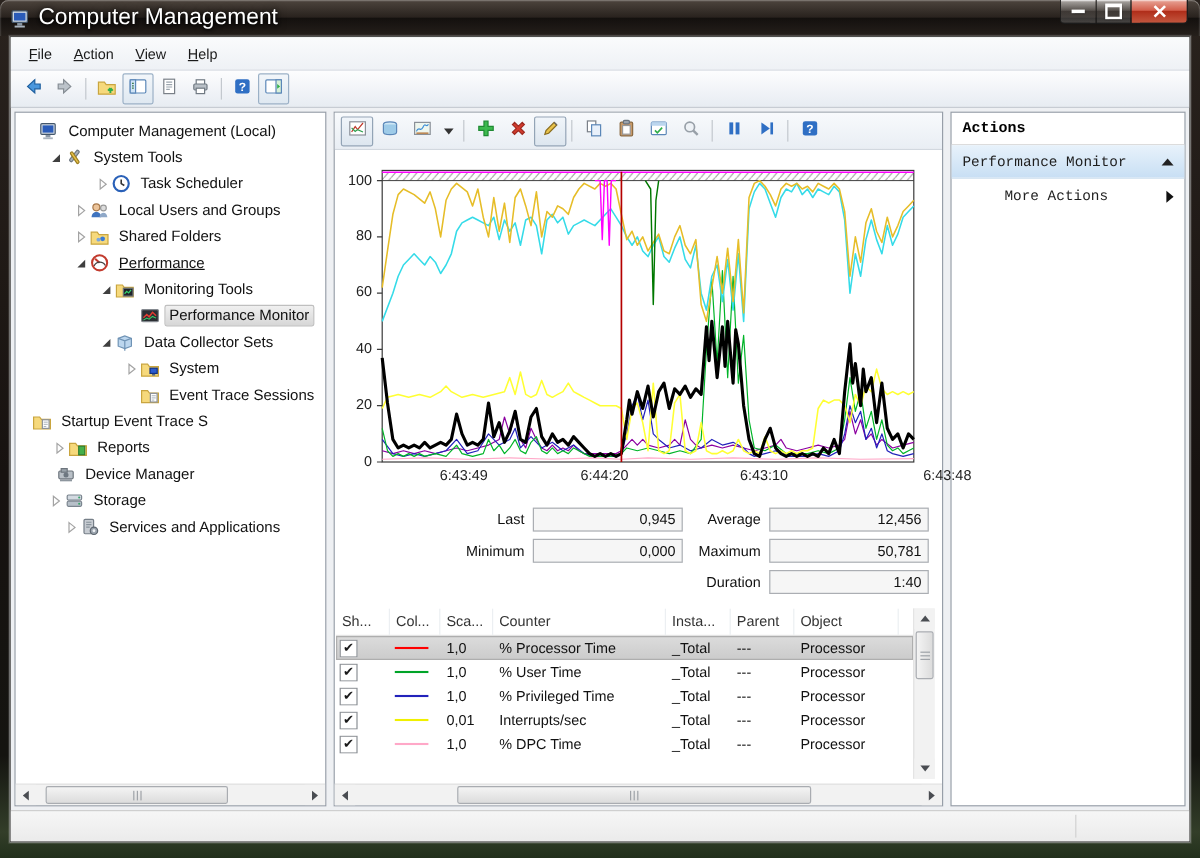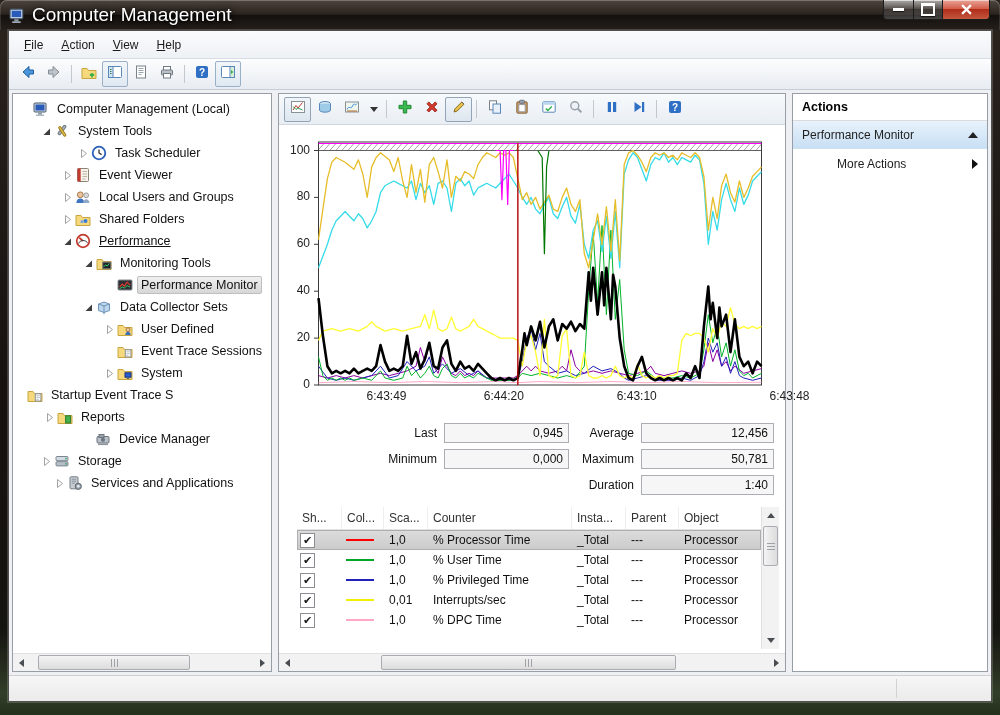--- a/index.html
+++ b/index.html
@@ -71,35 +71,35 @@
   .ylabels span{position:absolute;left:0;width:29px;text-align:right;font-size:12px;color:#222;}
   #plot-wrap{position:absolute;left:33px;top:0;}
   .xlabels{position:absolute;left:33px;right:0;top:248px;height:18px;font-size:12px;color:#222;}
   .xlabels span{position:absolute;white-space:nowrap;margin-left:48px;}
   
   .stats{display:grid;grid-template-columns:150px 125px 58px 133px;gap:6px 7px;align-items:center;
     margin:14px 10px 0 8px;font-size:12px;color:#111;flex:0 0 66px;}
   .s-lbl{text-align:right;}
   .s-box{border:1px solid #abaeb3;background:#f6f6f6;height:16px;line-height:16px;text-align:right;padding:1px 5px;}
   
-  .table-zone{flex:1;display:flex;margin:12px 6px 0 18px;min-height:0;}
+  .table-zone{flex:1;display:flex;margin:12px 6px 0 1px;min-height:0;}
   .ctable{flex:1;min-width:0;overflow:hidden;font-size:12px;color:#111;}
   .crow{display:flex;height:20px;align-items:center;}
   .chead{height:22px;border-bottom:1px solid #e3e3e3;color:#333;}
   .chead .ccell{height:100%;display:flex;align-items:center;border-right:1px solid #eceff2;}
   .ccell{padding:0 5px;white-space:nowrap;overflow:hidden;box-sizing:border-box;flex:0 0 auto;}
   .crow.selected{background:linear-gradient(180deg,#dcdcdc,#cbcbcb);box-shadow:inset 0 0 0 1px #aeaeae;}
   .cbx{width:13px;height:13px;border:1px solid #8b8f94;background:#fff;margin-left:3px;
     display:flex;align-items:center;justify-content:center;font-size:11px;color:#1a1a1a;line-height:11px;}
   .swatch{width:28px;height:2px;margin-left:4px;}
   .vscroll{width:17px;background:#f2f2f2;border-left:1px solid #e0e0e0;display:flex;flex-direction:column;}
   .vscroll .sb-track{flex:1;}
   .center-hscroll{flex:0 0 17px;margin-top:4px;}
   
-  .actions-pane{width:194px;display:flex;flex-direction:column;font-size:12px;}
+  .actions-pane{width:194px;display:flex;flex-direction:column;font-size:12px;font-family:Liberation Mono, monospace;}
   .actions-header{height:26px;display:flex;align-items:center;padding-left:9px;font-weight:bold;font-size:12.5px;
     border-bottom:1px solid #dcdcdc;color:#000;}
   .actions-group{height:27px;display:flex;align-items:center;justify-content:space-between;padding:0 9px;
     background:linear-gradient(180deg,#e8f2fb,#c8dff4);border-bottom:1px solid #cfe0ef;color:#1e1e1e;}
   .more-actions{height:30px;display:flex;align-items:center;justify-content:space-between;padding:0 9px 0 44px;color:#1e1e1e;}
   .tri-up-sm{width:0;height:0;border-left:5px solid transparent;border-right:5px solid transparent;border-bottom:6px solid #222;}
   .tri-right-sm{width:0;height:0;border-top:5px solid transparent;border-bottom:5px solid transparent;border-left:6px solid #111;}
   
   .statusbar{height:25px;background:linear-gradient(180deg,#f6f6f6,#ebebeb);border-top:1px solid #cfcfcf;position:relative;}
   .status-divider{position:absolute;right:94px;top:3px;bottom:3px;width:1px;background:#d2d2d2;}
@@ -212,40 +212,29 @@
             <div class="tree-row" style="padding-left: 27px;">
               <span class="exp"><svg width="13" height="13" viewBox="0 0 13 13">
                   <polygon points="3.5,10 10,3.5 10,10" fill="#3f3f3f"></polygon>
                 </svg></span>
               <span class="ticon"><svg width="16" height="16" viewBox="0 0 16 16">
                   <rect x="6.7" y="1.5" width="2.6" height="11" rx="1" fill="#aab2ba" stroke="#717a83" transform="rotate(38 8 7)"></rect>
                   <rect x="6.9" y="3" width="2.2" height="11" rx="1" fill="#e8c24a" stroke="#9a7d22" transform="rotate(-34 8 8)"></rect>
                 </svg></span>
               <span class="lbl">System Tools</span>
             </div>
-            <div class="tree-row" style="padding-left: 64px;">
+            <div class="tree-row" style="padding-left: 46px; margin-left: 20px;">
               <span class="exp"><svg width="13" height="13" viewBox="0 0 13 13">
                   <polygon points="4.5,2.5 9.5,6.5 4.5,10.5" fill="#fdfdfd" stroke="#a3a3a3"></polygon>
                 </svg></span>
               <span class="ticon"><svg width="16" height="16" viewBox="0 0 16 16">
                   <circle cx="8" cy="8" r="6.3" fill="#fff" stroke="#2a61b8" stroke-width="1.8"></circle>
                   <path d="M8 4.5V8l2.6 1.6" stroke="#333" stroke-width="1.3" fill="none"></path>
                 </svg></span>
               <span class="lbl">Task Scheduler</span>
-            </div>
-            <div class="tree-row" style="padding-left: 48px;">
-              <span class="exp"><svg width="13" height="13" viewBox="0 0 13 13">
-                  <polygon points="4.5,2.5 9.5,6.5 4.5,10.5" fill="#fdfdfd" stroke="#a3a3a3"></polygon>
-                </svg></span>
-              <span class="ticon"><svg width="16" height="16" viewBox="0 0 16 16">
-                  <rect x="2.5" y="1.5" width="11" height="13" rx="1" fill="#f7f3ea" stroke="#8a8577"></rect>
-                  <rect x="2.5" y="1.5" width="3.2" height="13" fill="#c23b2e"></rect>
-                  <path d="M7.5 4.5h4.5M7.5 7h4.5M7.5 9.5h4.5M7.5 12h3" stroke="#a9a294" stroke-width=".8"></path>
-                </svg></span>
-              <span class="lbl">Event Viewer</span>
             </div>
             <div class="tree-row" style="padding-left: 48px;">
               <span class="exp"><svg width="13" height="13" viewBox="0 0 13 13">
                   <polygon points="4.5,2.5 9.5,6.5 4.5,10.5" fill="#fdfdfd" stroke="#a3a3a3"></polygon>
                 </svg></span>
               <span class="ticon"><svg width="16" height="16" viewBox="0 0 16 16">
                   <circle cx="5.3" cy="5.8" r="2.9" fill="#ecc49a" stroke="#a8784a"></circle>
                   <path d="M1.3 14c0-3 2-4.4 4-4.4s4 1.4 4 4.4z" fill="#3f74bf"></path>
                   <circle cx="11.2" cy="6.3" r="2.4" fill="#dcdcdc" stroke="#9a9a9a"></circle>
                   <path d="M7.9 14c.3-2.5 1.8-3.7 3.3-3.7 1.6 0 3 1.2 3.3 3.7z" fill="#8fa8c8"></path>
@@ -303,65 +292,54 @@
                   <path d="M2.5 5l5.5 2 5.5-2M8 7v8.3" stroke="#6f93b5" fill="none"></path>
                 </svg></span>
               <span class="lbl">Data Collector Sets</span>
             </div>
             <div class="tree-row" style="padding-left: 90px;">
               <span class="exp"><svg width="13" height="13" viewBox="0 0 13 13">
                   <polygon points="4.5,2.5 9.5,6.5 4.5,10.5" fill="#fdfdfd" stroke="#a3a3a3"></polygon>
                 </svg></span>
               <span class="ticon"><svg width="16" height="16" viewBox="0 0 16 16">
                   <path d="M1 4.5h5l1.5 2H15v8H1z" fill="#f6d97c" stroke="#c9a53f"></path>
-                  <circle cx="11" cy="8.7" r="2" fill="#ecc49a" stroke="#a8784a"></circle>
-                  <path d="M8.3 14c.2-2.2 1.4-3.2 2.7-3.2s2.5 1 2.7 3.2z" fill="#3a6fc0"></path>
-                </svg></span>
-              <span class="lbl">User Defined</span>
+                  <rect x="8" y="7.8" width="6" height="4.4" fill="#2a5bd0" stroke="#12307e"></rect>
+                  <rect x="9.7" y="12.6" width="2.6" height="1.4" fill="#5a6b7e"></rect>
+                </svg></span>
+              <span class="lbl">System</span>
             </div>
             <div class="tree-row" style="padding-left: 90px;">
               <span class="exp"></span>
               <span class="ticon"><svg width="16" height="16" viewBox="0 0 16 16">
                   <path d="M1 4.5h5l1.5 2H15v8H1z" fill="#f6d97c" stroke="#c9a53f"></path>
                   <rect x="8.3" y="6.8" width="5.6" height="7.2" fill="#fff" stroke="#8c9198"></rect>
                   <path d="M9.4 8.8h3.4M9.4 10.6h3.4M9.4 12.4h2.2" stroke="#9aa4ad" stroke-width=".7"></path>
                 </svg></span>
               <span class="lbl">Event Trace Sessions</span>
             </div>
-            <div class="tree-row" style="padding-left: 90px;">
-              <span class="exp"><svg width="13" height="13" viewBox="0 0 13 13">
-                  <polygon points="4.5,2.5 9.5,6.5 4.5,10.5" fill="#fdfdfd" stroke="#a3a3a3"></polygon>
-                </svg></span>
-              <span class="ticon"><svg width="16" height="16" viewBox="0 0 16 16">
-                  <path d="M1 4.5h5l1.5 2H15v8H1z" fill="#f6d97c" stroke="#c9a53f"></path>
-                  <rect x="8" y="7.8" width="6" height="4.4" fill="#2a5bd0" stroke="#12307e"></rect>
-                  <rect x="9.7" y="12.6" width="2.6" height="1.4" fill="#5a6b7e"></rect>
-                </svg></span>
-              <span class="lbl">System</span>
-            </div>
             <div class="tree-row" style="">
               <span class="exp"></span>
               <span class="ticon"><svg width="16" height="16" viewBox="0 0 16 16">
                   <path d="M1 4.5h5l1.5 2H15v8H1z" fill="#f6d97c" stroke="#c9a53f"></path>
                   <rect x="8.3" y="6.8" width="5.6" height="7.2" fill="#fff" stroke="#8c9198"></rect>
                   <path d="M9.4 8.8h3.4M9.4 10.6h3.4M9.4 12.4h2.2" stroke="#9aa4ad" stroke-width=".7"></path>
                 </svg></span>
               <span class="lbl">Startup Event Trace S</span>
             </div>
             <div class="tree-row" style="padding-left: 30px;">
               <span class="exp"><svg width="13" height="13" viewBox="0 0 13 13">
                   <polygon points="4.5,2.5 9.5,6.5 4.5,10.5" fill="#fdfdfd" stroke="#a3a3a3"></polygon>
                 </svg></span>
               <span class="ticon"><svg width="16" height="16" viewBox="0 0 16 16">
                   <path d="M1 4.5h5l1.5 2H15v8H1z" fill="#f6d97c" stroke="#c9a53f"></path>
                   <rect x="8.6" y="6.8" width="5" height="7.2" fill="#44b04a" stroke="#2e7d32"></rect>
                 </svg></span>
               <span class="lbl">Reports</span>
             </div>
-            <div class="tree-row" style="padding-left: 68px;">
+            <div class="tree-row" style="padding-left: 20px;">
               <span class="exp"></span>
               <span class="ticon"><svg width="16" height="16" viewBox="0 0 16 16">
                   <rect x="2" y="5.5" width="12" height="6.5" rx="1" fill="#b9c0c7" stroke="#6d757d"></rect>
                   <rect x="4" y="3.5" width="5" height="3" fill="#9aa3ab" stroke="#6d757d"></rect>
                   <circle cx="8" cy="8.8" r="2.1" fill="#6d7781"></circle>
                   <rect x="3" y="12.5" width="10" height="1.6" fill="#8d969e"></rect>
                 </svg></span>
               <span class="lbl">Device Manager</span>
             </div>
             <div class="tree-row" style="padding-left: 27px;">

